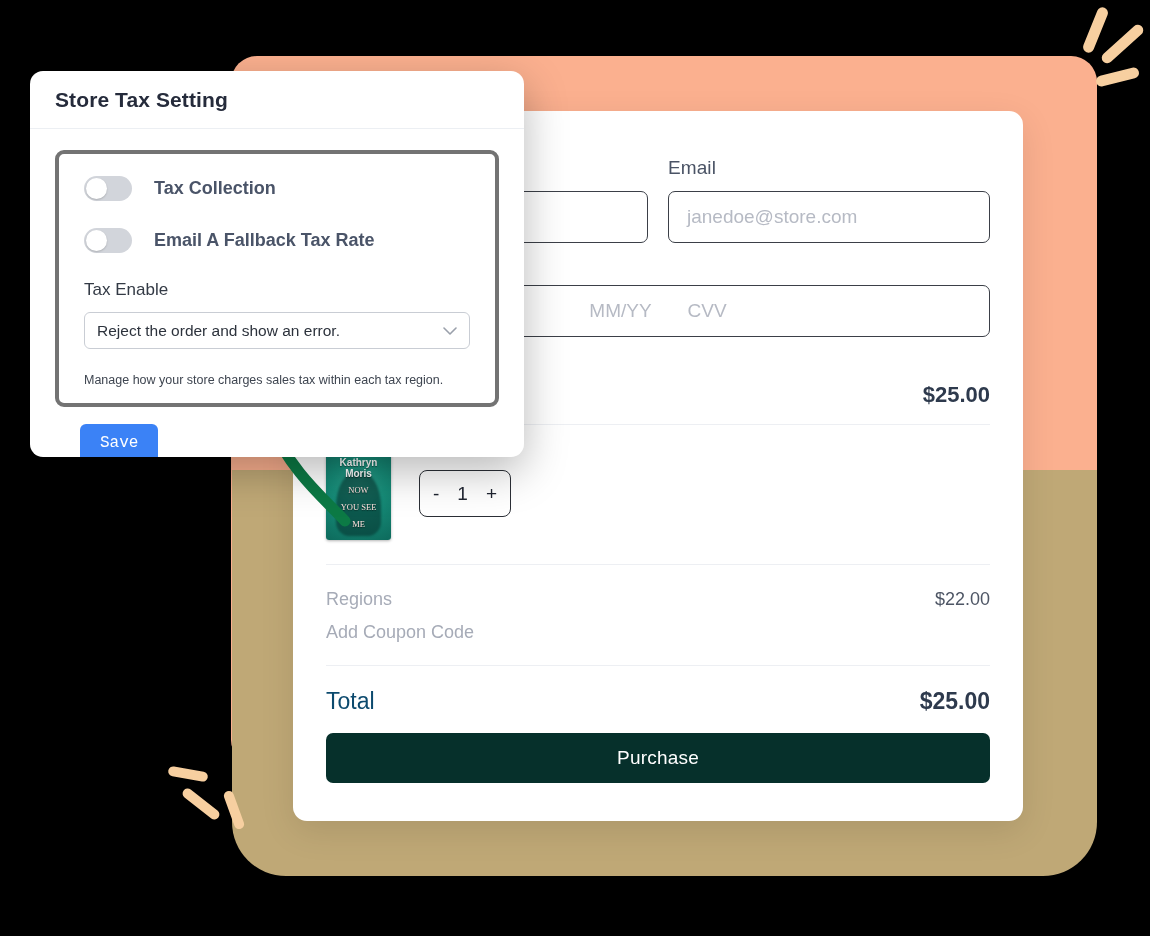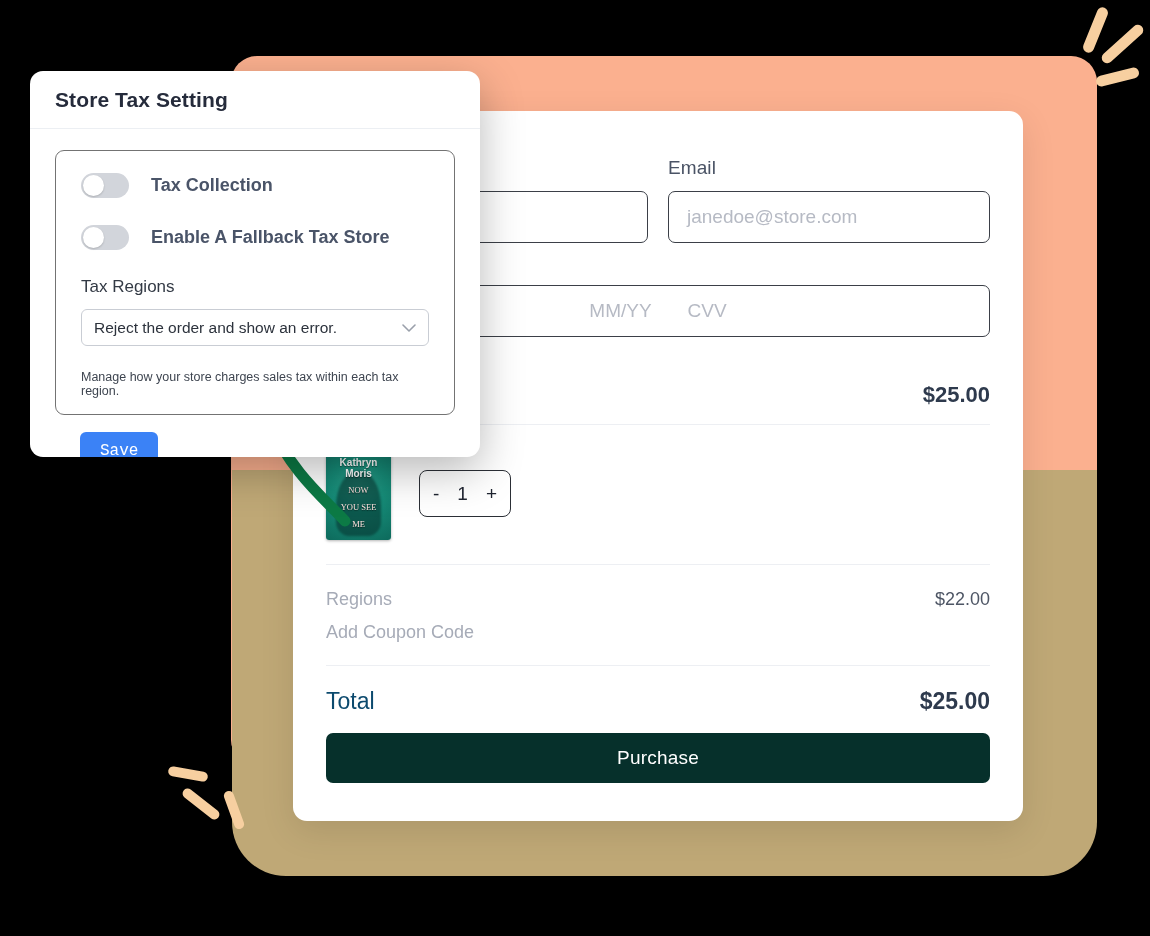--- a/index.html
+++ b/index.html
@@ -239,21 +239,21 @@
     font-family: "Liberation Sans", sans-serif;
     cursor: pointer;
     letter-spacing: .2px;
   }
 
   
   .modal {
     position: absolute;
     left: 30px;
     top: 71px;
-    width: 450px;
+    width: 494px;
     height: 386px;
     background: #FFFFFF;
     border-radius: 13px;
     box-shadow: 0 14px 44px rgba(0,0,0,0.28);
     overflow: hidden;
   }
 
   .modal-header {
     height: 58px;
     display: flex;
@@ -264,21 +264,21 @@
   .modal-title {
     font-size: 21px;
     font-weight: bold;
     color: #252B3B;
     letter-spacing: .1px;
   }
 
   .modal-body { padding: 21px 25px 0 25px; }
 
   .panel {
-    border: 1px solid #737373;
+    border: 4px solid #737373;
     border-radius: 9px;
     padding: 22px 25px 16px 25px;
   }
 
   .toggle-row {
     display: flex;
     align-items: center;
     gap: 22px;
     margin-bottom: 27px;
   }
@@ -446,24 +446,24 @@
           <div class="toggle">
             <div class="knob"></div>
           </div>
           <span class="toggle-label">Tax Collection</span>
         </div>
 
         <div class="toggle-row">
           <div class="toggle">
             <div class="knob"></div>
           </div>
-          <span class="toggle-label">Enable A Fallback Tax Store</span>
-        </div>
-
-        <div class="section-label">Tax Regions</div>
+          <span class="toggle-label">Email A Fallback Tax Rate</span>
+        </div>
+
+        <div class="section-label">Tax Enable</div>
 
         <div class="select-box">
           <span class="sel-text">Reject the order and show an error.</span>
           <span class="chev">
             <svg width="14" height="9" viewBox="0 0 14 9">
               <path d="M1 1 L7 7 L13 1" fill="none" stroke="#9AA0AB" stroke-width="1.6" stroke-linecap="round" stroke-linejoin="round"></path>
             </svg>
           </span>
         </div>
 

